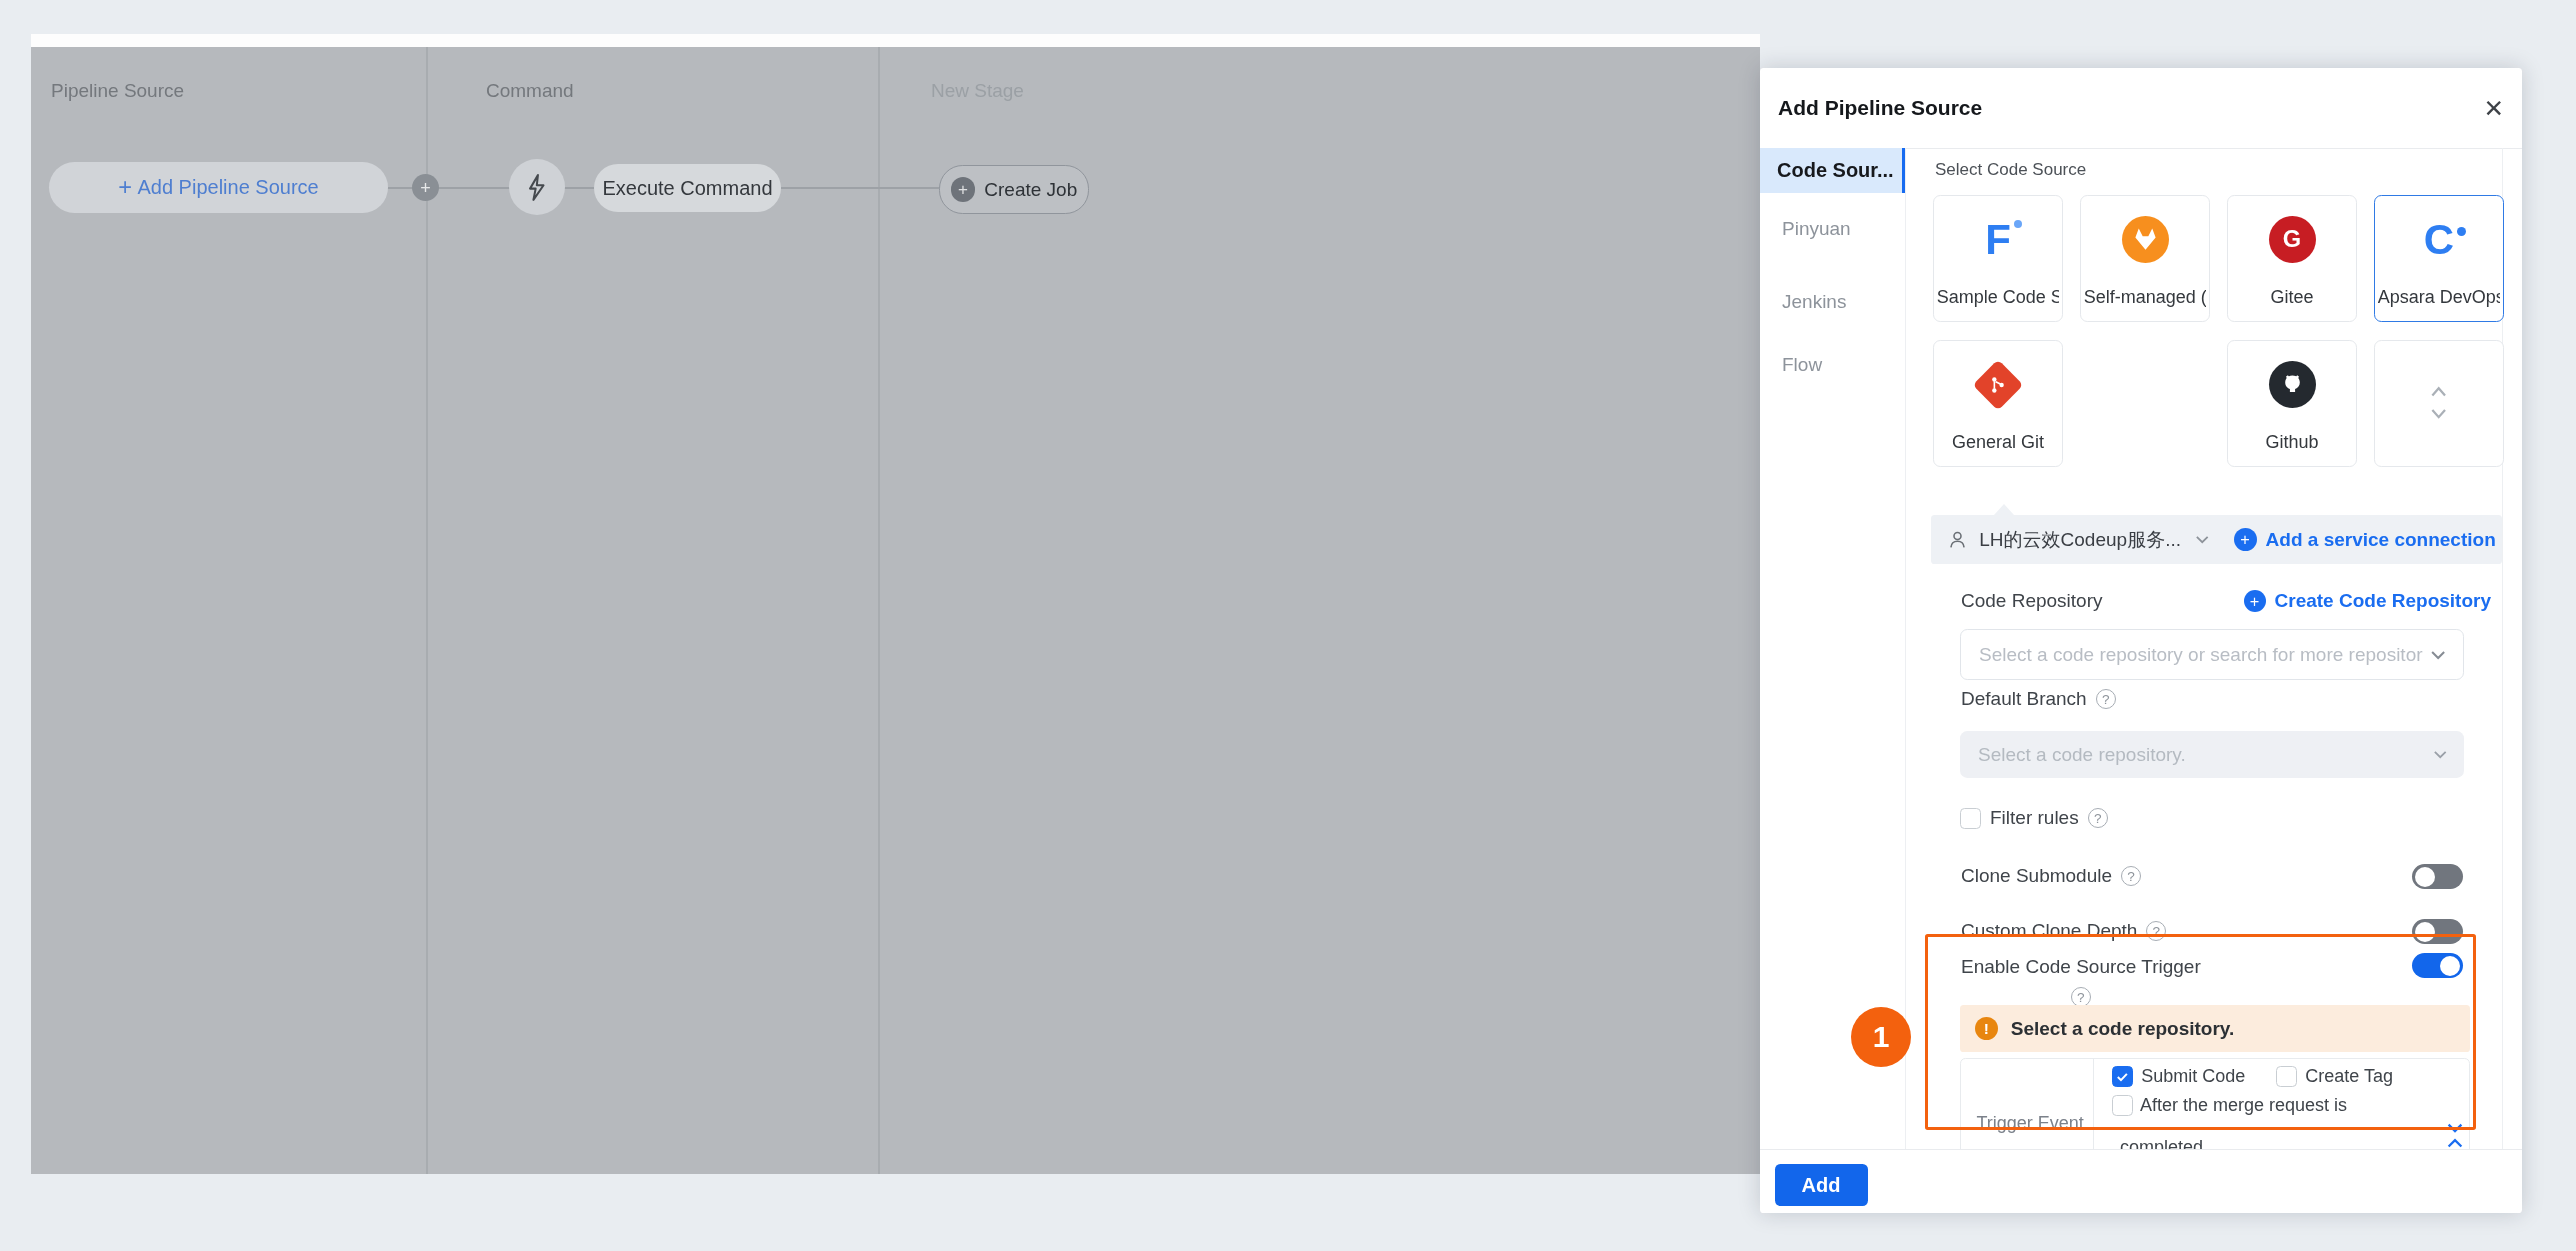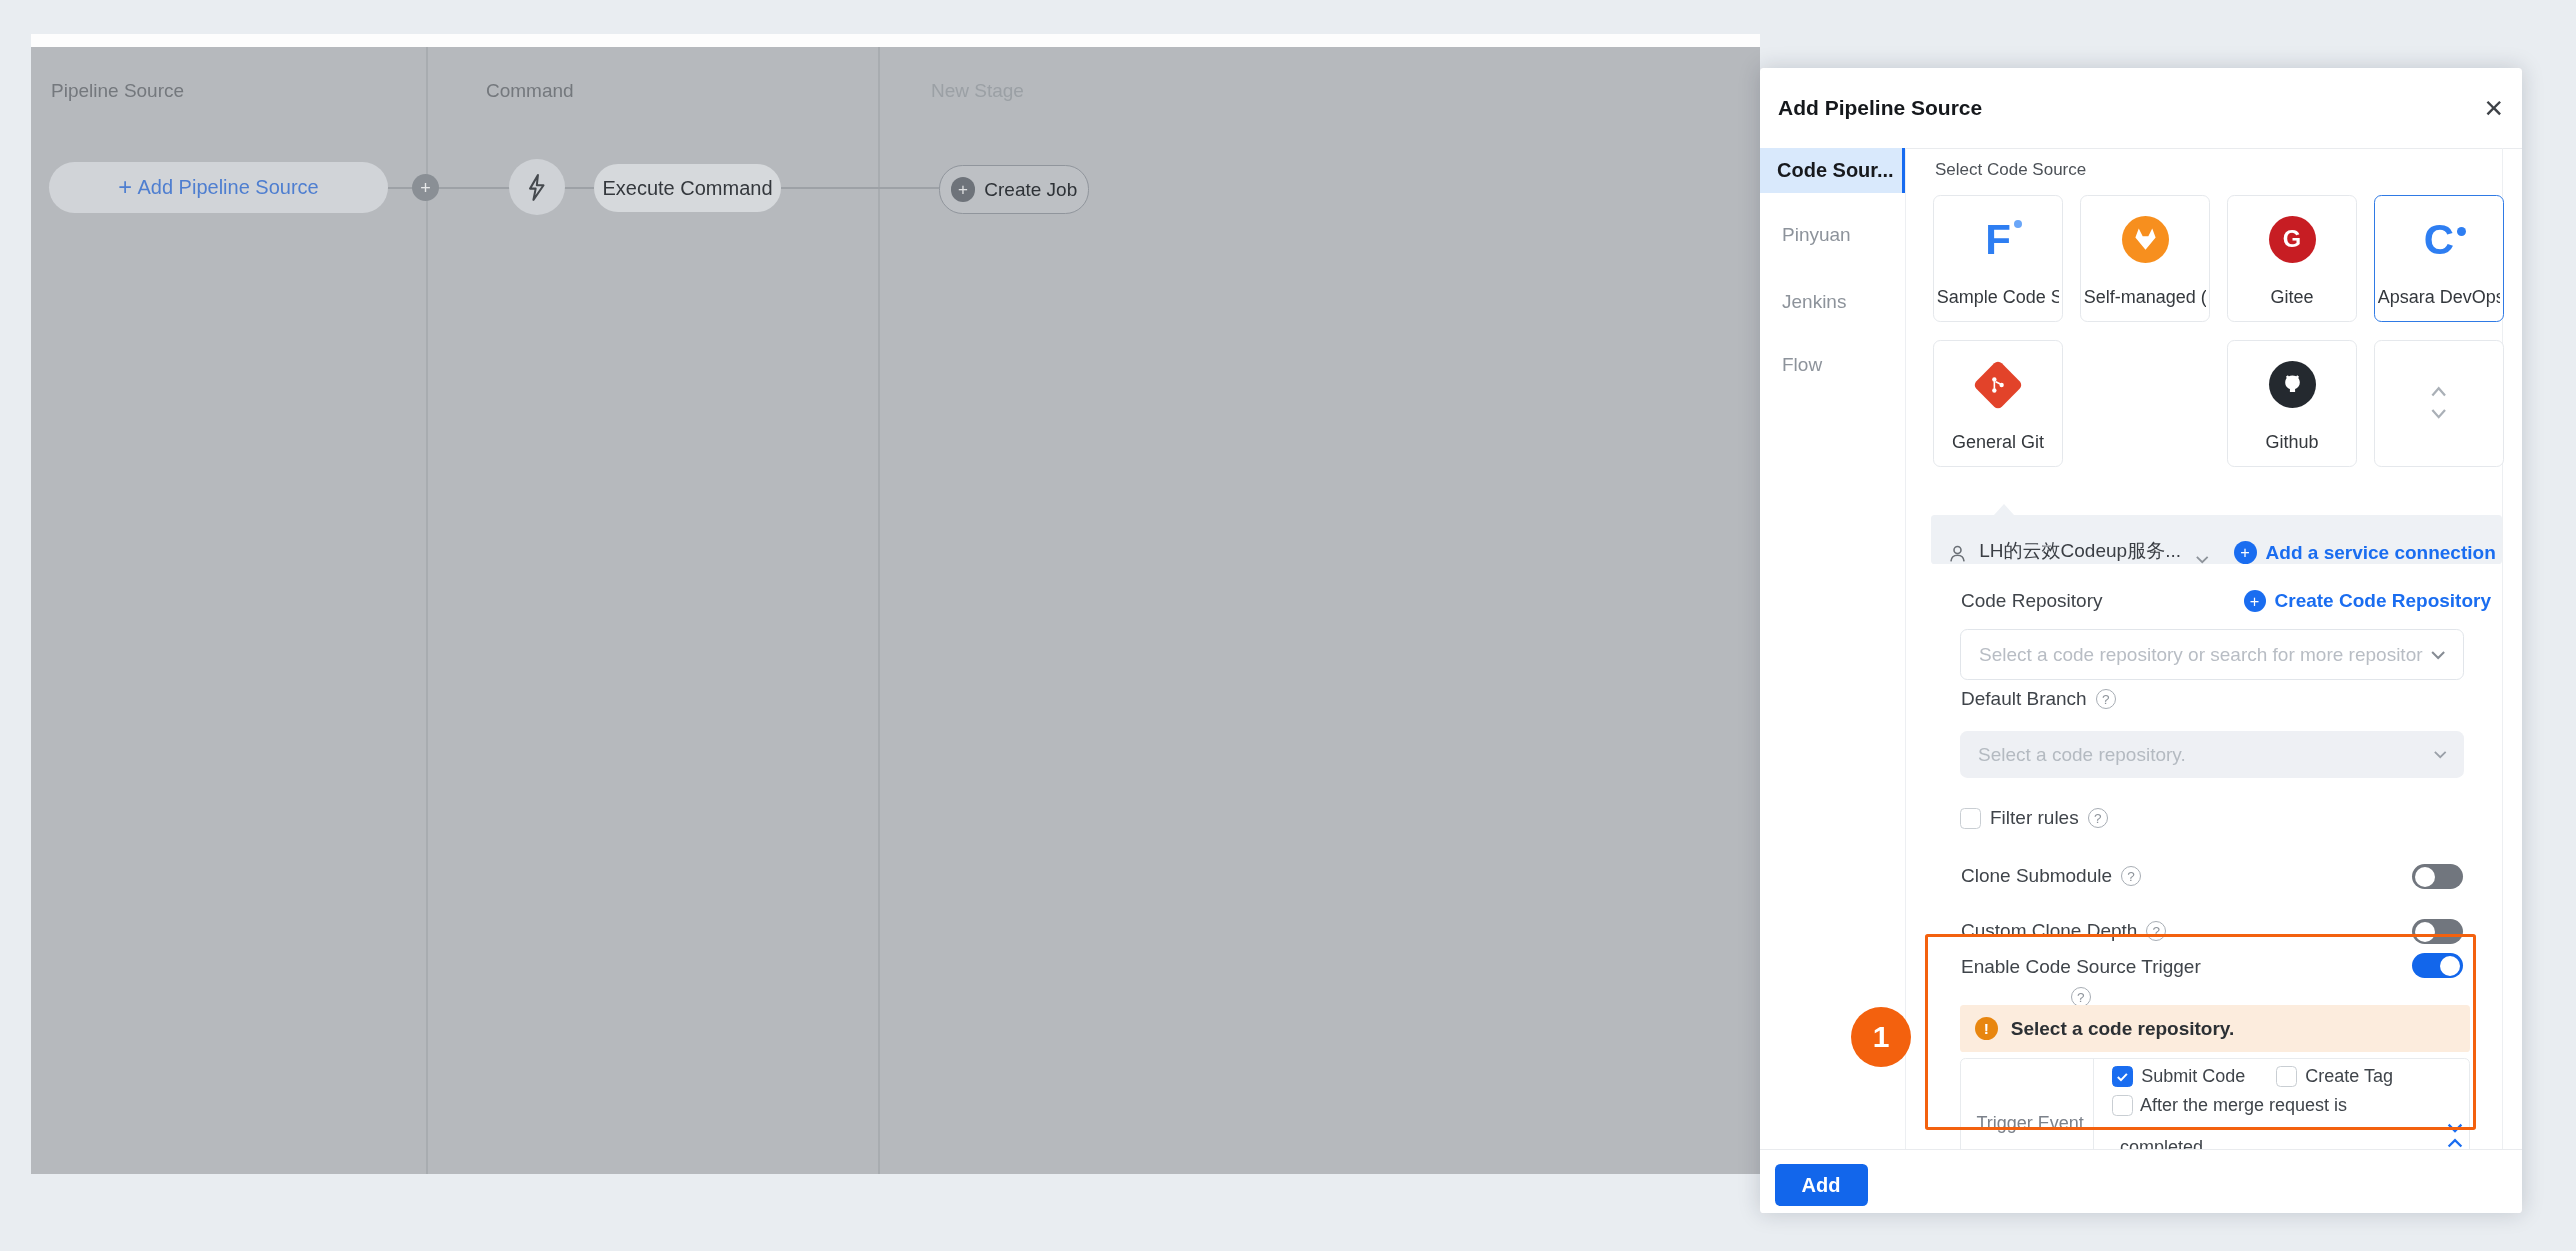--- a/index.html
+++ b/index.html
@@ -45,21 +45,21 @@
   .card .icn{position:absolute;top:18px;left:0;right:0;height:51px;display:flex;align-items:center;justify-content:center;}
   .card .lbl{position:absolute;bottom:12.7px;left:2.7px;right:2.7px;text-align:center;font-size:18px;color:#34383d;white-space:nowrap;overflow:hidden;}
   .logo-circle{width:47px;height:47px;border-radius:50%;display:flex;align-items:center;justify-content:center;}
   .flow-f{font-size:42px;font-weight:800;color:#2e7ef2;position:relative;line-height:1;}
   .flow-f .dot{position:absolute;right:-11px;top:1.8px;width:8.2px;height:8.2px;border-radius:50%;background:#6aa6f8;}
   .apsara-c{font-size:42px;font-weight:800;color:#2e7ef2;position:relative;line-height:1;}
   .apsara-c .dot{position:absolute;right:-11.8px;top:8.2px;width:9px;height:9px;border-radius:50%;background:#2e7ef2;}
   .diamond{width:36px;height:36px;background:#e2432a;border-radius:5.4px;transform:rotate(45deg);display:flex;align-items:center;justify-content:center;}
 
   .caret-up{width:0;height:0;border-left:10px solid transparent;border-right:10px solid transparent;border-bottom:11px solid #eef1f5;}
-  .svc-bar{background:#eef1f5;border-radius:3.6px;display:flex;align-items:flex-end;padding-left:16.3px;box-sizing:border-box;}
+  .svc-bar{background:#eef1f5;border-radius:3.6px;display:flex;align-items:center;padding-left:16.3px;box-sizing:border-box;}
   .svc-text{font-size:19px;color:#3a3e44;margin-left:11px;}
   .link-blue{color:#1a6df0;font-weight:bold;font-size:19px;cursor:pointer;}
   .plus-blue{width:23px;height:23px;border-radius:50%;background:#1a6df0;color:#fff;display:flex;align-items:center;
     justify-content:center;font-size:16.3px;line-height:1;flex:0 0 auto;}
 
   .form-label{font-size:19px;color:#3f444a;}
   .row-between{display:flex;align-items:center;justify-content:space-between;}
   .row{display:flex;align-items:center;gap:9px;}
   .select{box-sizing:border-box;border-radius:7.3px;display:flex;align-items:center;justify-content:space-between;
     padding:0 16.3px 0 18px;font-size:19px;color:#b8bdc4;cursor:pointer;}
@@ -141,21 +141,21 @@
     <div class="abs dlg-close">✕</div>
     <div class="abs dlg-hdiv"></div>
 
     <div class="abs dlg-body">
       <div class="abs rail-line"></div>
       <div class="abs scroll-line"></div>
 
       <div class="abs tab active">
         <span>Code Sour...</span>
       </div>
-      <div class="abs tab" style="top:65px;height:44px;">
+      <div class="abs tab" style="top:59px;height:44px;">
         <span>Pinyuan</span>
       </div>
       <div class="abs tab" style="top:132px;height:44px;">
         <span>Jenkins</span>
       </div>
       <div class="abs tab" style="top:195px;height:44px;">
         <span>Flow</span>
       </div>
 
       <div class="abs sec-label" style="left:175px;top:11.8px;">Select Code Source</div>

